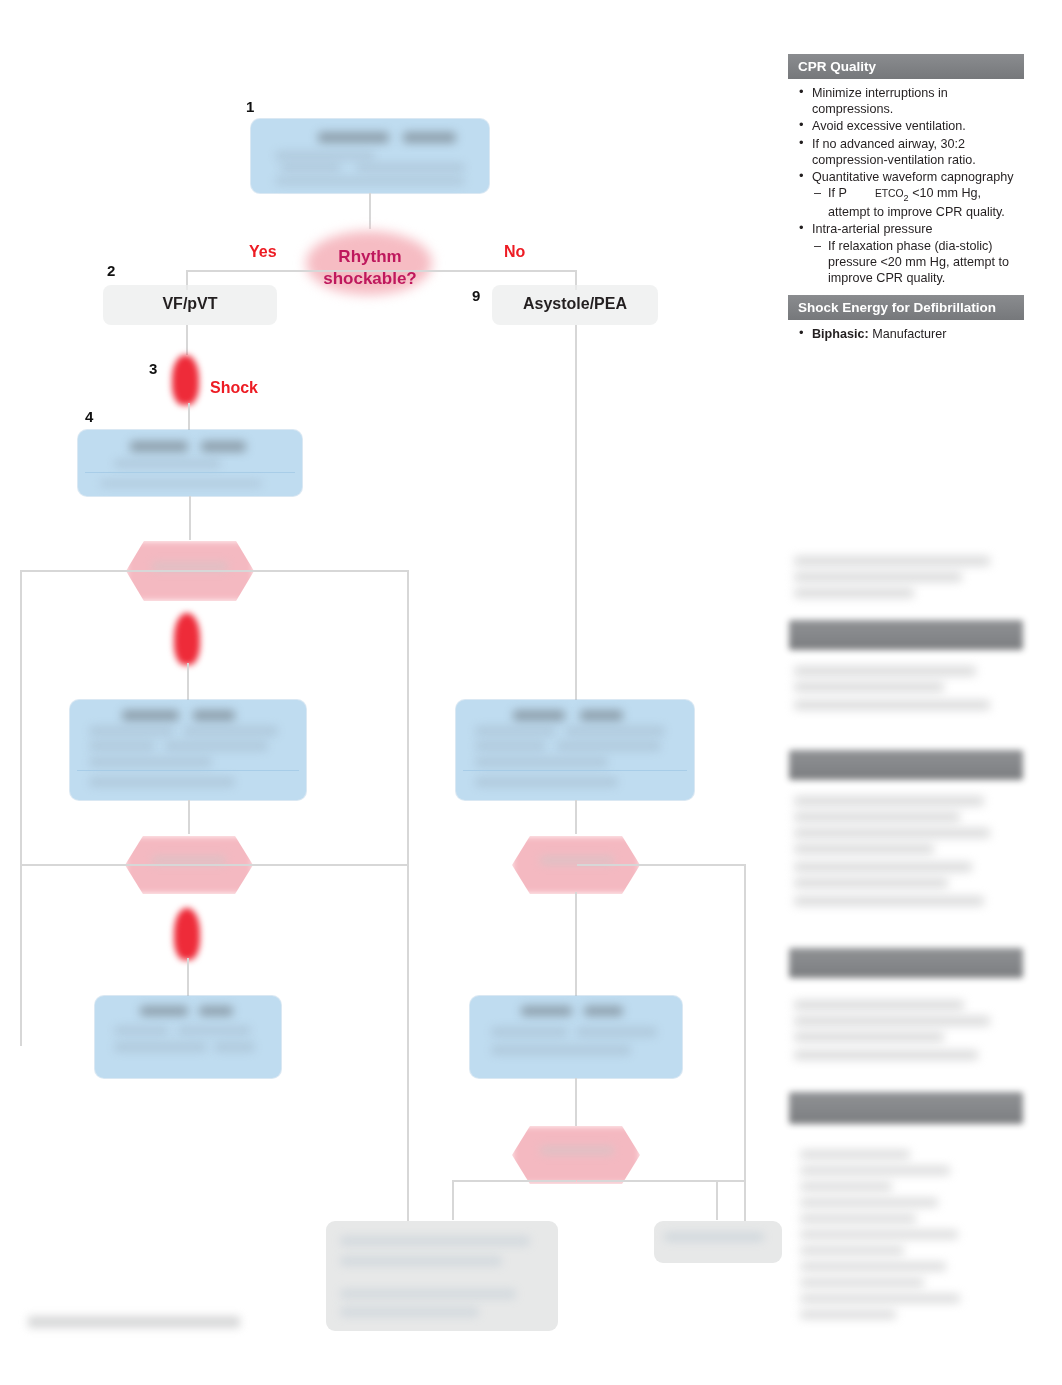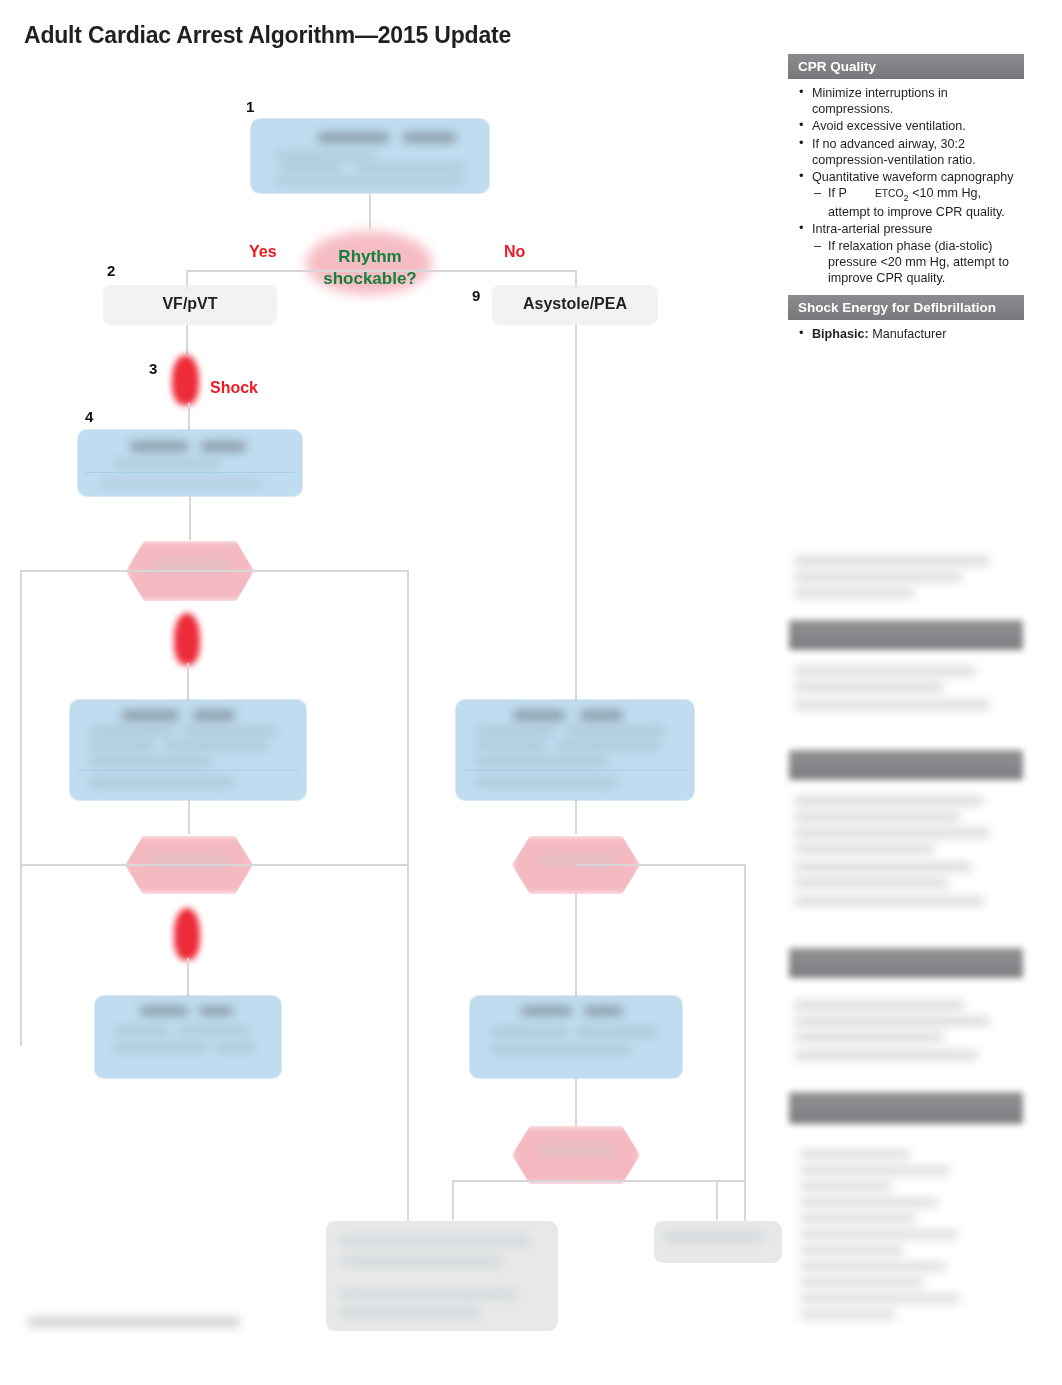--- a/index.html
+++ b/index.html
@@ -54,21 +54,21 @@
     position:absolute;filter:blur(4px);background:#c9c9c9;opacity:.5;border-radius:3px;
   }
 
   
   .rhythm-oval{
     position:absolute;background:#f6bcc3;border-radius:50%;
     filter:blur(6px);
   }
   .rhythm-text{
     position:absolute;text-align:center;font-size:17px;font-weight:bold;
-    color:#15803d;line-height:1.28;
+    color:#be185d;line-height:1.28;
   }
   .yesno{
     position:absolute;font-size:16px;font-weight:bold;color:#ed1c24;
   }
   .node-label{
     position:absolute;text-align:center;font-size:16px;font-weight:bold;color:#231f20;
   }
   .shock-label{
     position:absolute;font-size:16px;font-weight:bold;color:#ed1c24;
   }
@@ -123,21 +123,20 @@
   .footer-blur{
     position:absolute;left:28px;top:1316px;width:212px;height:12px;
     background:#b8b9ba;filter:blur(4px);opacity:.55;border-radius:2px;
   }
 </style>
 </head>
 <body>
 
 <div id="page">
 
-  <div class="page-title">Adult Cardiac Arrest Algorithm—2015 Update</div>
 
   <div class="step-num" style="left:246px;top:98px;">1</div>
   <div class="node blue-box" style="left:251px;top:119px;width:238px;height:74px;">
     <div class="blurtext dark" style="left:28%;top:18%;width:30%;height:14%;"></div>
     <div class="blurtext dark" style="left:64%;top:18%;width:22%;height:14%;"></div>
     <div class="blurtext light" style="left:10%;top:43%;width:42%;height:12%;"></div>
     <div class="blurtext light" style="left:12%;top:60%;width:26%;height:11%;"></div>
     <div class="blurtext light" style="left:44%;top:60%;width:46%;height:11%;"></div>
     <div class="blurtext light" style="left:10%;top:78%;width:80%;height:11%;"></div>
   </div>

